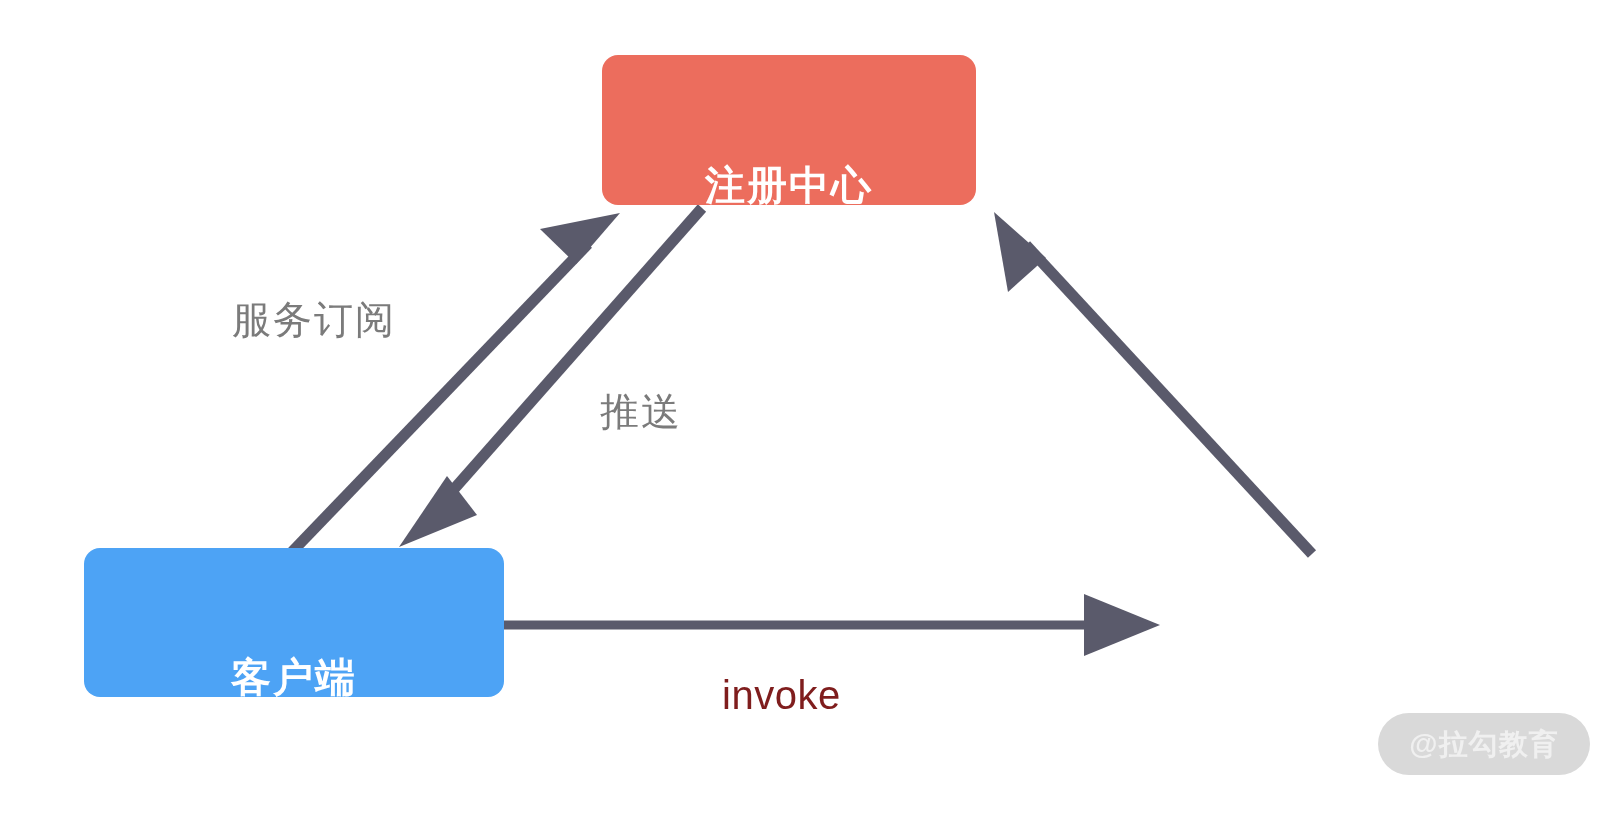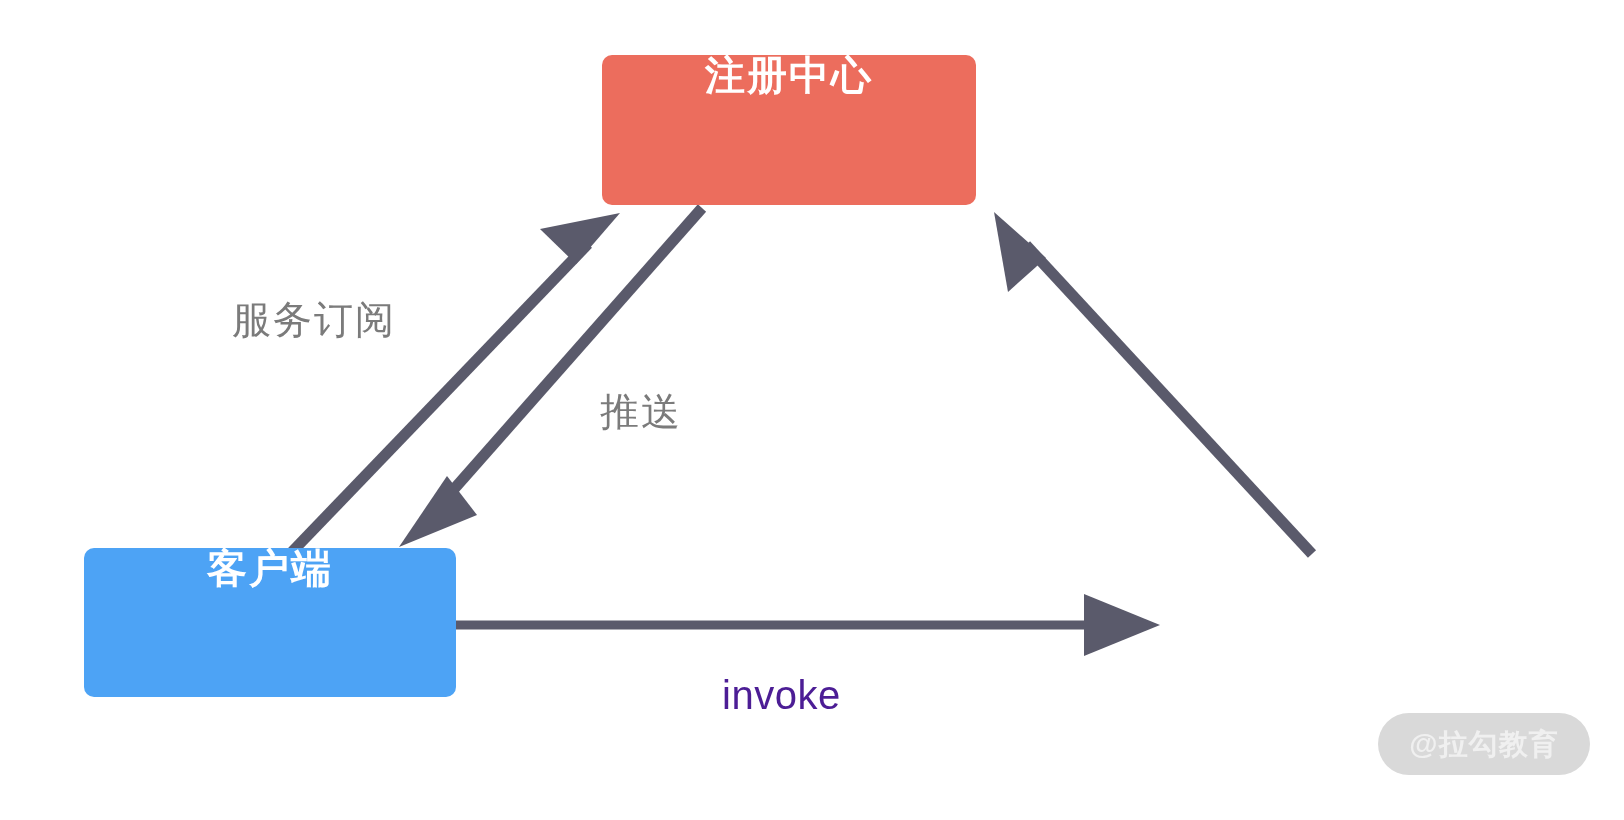--- a/index.html
+++ b/index.html
@@ -21,45 +21,45 @@
     position: absolute;
     left: 0;
     top: 0;
     width: 1624px;
     height: 820px;
     pointer-events: none;
   }
   .node {
     position: absolute;
     display: flex;
-    align-items: flex-start;
+    align-items: flex-end;
     justify-content: center;
     box-sizing: border-box;
-    border-radius: 10px;
+    border-radius: 16px;
     color: #ffffff;
     font-size: 40px;
     font-weight: 700;
     letter-spacing: 2px;
     line-height: 1;
     z-index: 3;
   }
   .node-label {
     display: block;
   }
   #node-registry {
     left: 602px;
     top: 55px;
     width: 374px;
     height: 150px;
     background: #ec6d5d;
   }
   #node-client {
     left: 84px;
     top: 548px;
-    width: 372px;
+    width: 420px;
     height: 149px;
     background: #4da3f5;
   }
   #node-server {
     left: 1160px;
     top: 568px;
     width: 387px;
     height: 129px;
     background: #f0941f;
   }
@@ -83,21 +83,21 @@
   }
   #label-register {
     left: 1166px;
     top: 320px;
   }
   #label-invoke {
     left: 722px;
     top: 675px;
     font-size: 40px;
     font-weight: 400;
-    color: #4c1d95;
+    color: #7f1d1d;
     letter-spacing: 0.5px;
   }
   #watermark {
     position: absolute;
     left: 1378px;
     top: 713px;
     width: 212px;
     height: 62px;
     border-radius: 31px;
     background: #d9d9d9;

